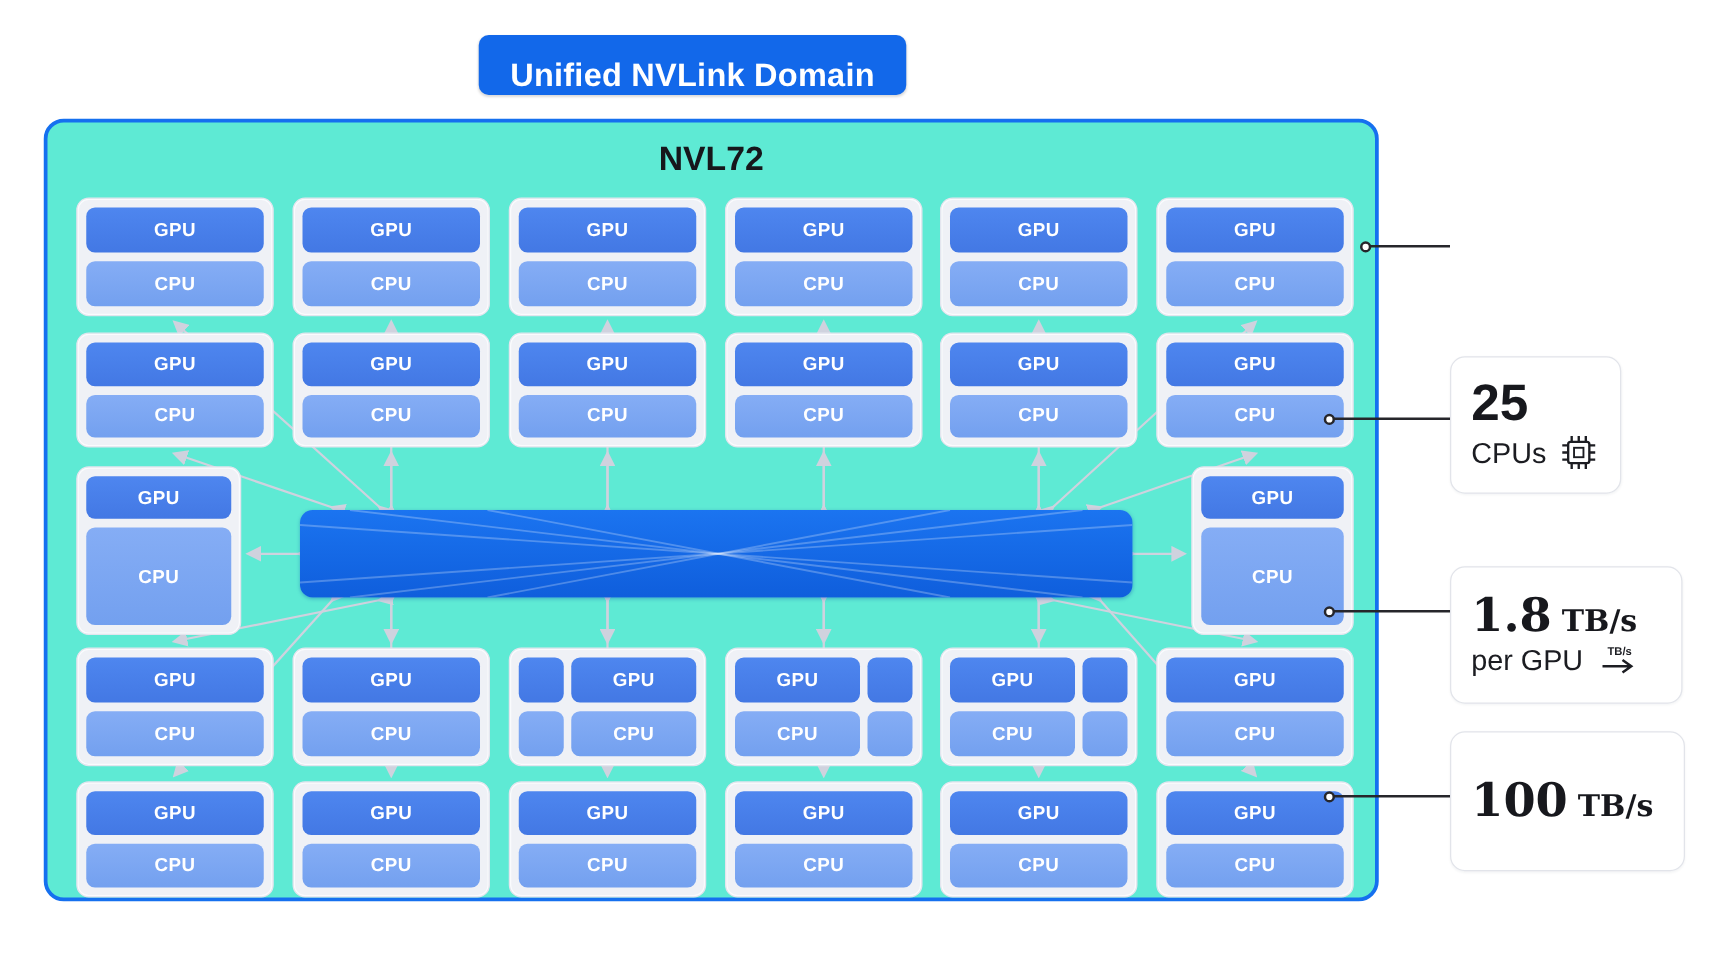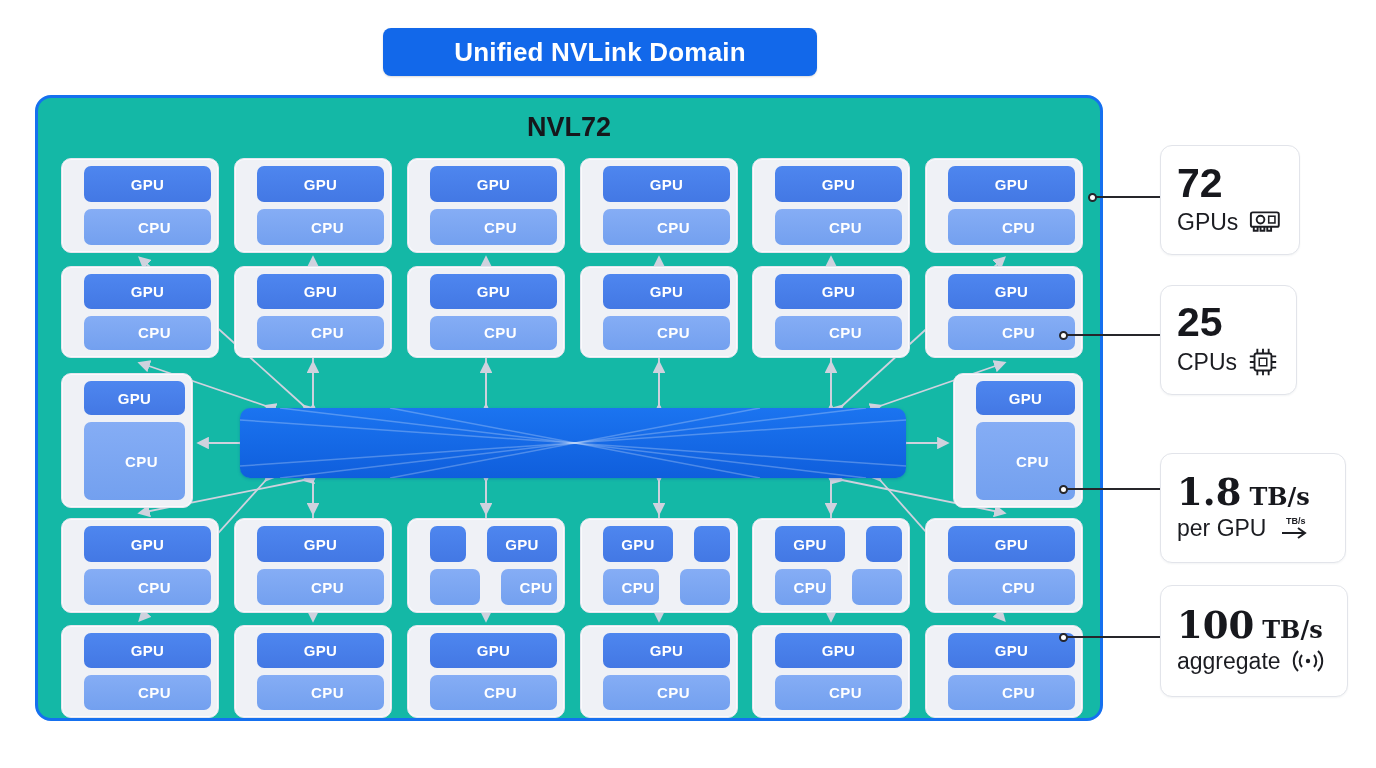--- a/index.html
+++ b/index.html
@@ -1,38 +1,38 @@
 <!DOCTYPE html>
 <html><head>
 <meta charset="utf-8">
 <style>
   html,body{margin:0;padding:0;background:#fff;font-family:"Liberation Sans",sans-serif;}
   #page{position:relative;width:1376px;height:768px;background:#fff;overflow:hidden;}
 
   
-  .banner{position:absolute;left:383px;top:28px;width:434px;height:48px;
-    background:#1268ea;border-radius:8px;display:flex;align-items:center;justify-content:center;
+  .banner{position:absolute;left:383px;top:28px;width:342px;height:48px;
+    background:#1268ea;border-radius:8px;display:flex;align-items:flex-end;justify-content:center;
     color:#fff;font-size:26px;font-weight:700;letter-spacing:.2px;box-shadow:0 1px 2px rgba(0,0,0,.15);}
 
   
   #main-box{position:absolute;left:35px;top:95px;width:1068px;height:626px;
-    background:#14b8a6;border:3px solid #1570ef;border-radius:16px;box-sizing:border-box;}
+    background:#5eead4;border:3px solid #1570ef;border-radius:16px;box-sizing:border-box;}
   #nvl-title{position:absolute;left:0;right:0;top:14px;text-align:center;
     font-size:27px;font-weight:700;color:#16171b;z-index:4;}
 
   
   .card{position:absolute;background:#eff1f6;border:1px solid #e3e5ee;border-radius:10px;
     padding:7px;display:flex;flex-direction:column;gap:7px;box-sizing:border-box;z-index:2;
     box-shadow:0 0 0 1px #fafbfd inset;}
   .seg-row{display:flex;gap:6px;flex:1;min-height:0;}
   .card.tall .seg-row:first-child{flex:0 0 34px;}
   .seg{flex:1;border-radius:7px;display:flex;align-items:center;justify-content:center;
-    color:#fff;font-size:15px;font-weight:600;letter-spacing:.4px;margin-left:15px;}
+    color:#fff;font-size:15px;font-weight:600;letter-spacing:.4px;}
   .seg.gpu{background:linear-gradient(180deg,#4e86ef,#4378e4);}
-  .seg.cpu{background:linear-gradient(180deg,#85adf5,#73a0ef);padding-left:14px;}
+  .seg.cpu{background:linear-gradient(180deg,#85adf5,#73a0ef);}
   .seg.blank{flex:0 0 36px;}
 
   
   #fabric{position:absolute;left:202px;top:310px;width:666px;height:70px;
     background:linear-gradient(180deg,#1b74f0,#0f5edc);border-radius:10px;z-index:3;
     display:flex;align-items:center;justify-content:center;color:#fff;
     font-size:28px;font-weight:700;overflow:hidden;box-shadow:0 1px 3px rgba(15,70,170,.35);}
   #fabric svg{position:absolute;left:0;top:0;}
   #fabric span{position:relative;z-index:2;}
 
@@ -333,34 +333,20 @@
 
   <div class="dot" style="left:1088px;top:193px"></div>
   <div class="connector" style="left:1094px;top:196px;width:66px"></div>
   <div class="dot" style="left:1059px;top:331px"></div>
   <div class="connector" style="left:1065px;top:334px;width:95px"></div>
   <div class="dot" style="left:1059px;top:485px"></div>
   <div class="connector" style="left:1065px;top:488px;width:95px"></div>
   <div class="dot" style="left:1059px;top:633px"></div>
   <div class="connector" style="left:1065px;top:636px;width:95px"></div>
 
-  <div class="callout" style="left:1160px;top:145px;width:140px;height:110px">
-    <div class="bigrow">
-      <span class="big">72</span>
-    </div>
-    <div class="sub">
-      <span>GPUs</span>
-      <svg width="36" height="30" viewBox="0 0 36 30">
-        <rect x="3" y="5" width="29" height="15" rx="2" fill="none" stroke="#1c1d22" stroke-width="2"></rect>
-        <circle cx="13" cy="12.5" r="4" fill="none" stroke="#1c1d22" stroke-width="2"></circle>
-        <rect x="21.5" y="9" width="6.5" height="7" fill="none" stroke="#1c1d22" stroke-width="1.6"></rect>
-        <path d="M6 20 v4 h4 v-4 M13 20 v4 h4 v-4 M20 20 v4 h4 v-4" fill="none" stroke="#1c1d22" stroke-width="2"></path>
-      </svg>
-    </div>
-  </div>
 
   <div class="callout" style="left:1160px;top:285px;width:137px;height:110px">
     <div class="bigrow">
       <span class="big">25</span>
     </div>
     <div class="sub">
       <span>CPUs</span>
       <svg width="32" height="32" viewBox="0 0 34 34">
         <rect x="8" y="8" width="18" height="18" rx="2" fill="none" stroke="#1c1d22" stroke-width="2"></rect>
         <rect x="13" y="13" width="8" height="8" fill="none" stroke="#1c1d22" stroke-width="1.6"></rect>
@@ -381,22 +367,15 @@
         <path d="M6 19 h22 m-6 -5 l7 5 l-7 5" fill="none" stroke="#1c1d22" stroke-width="2"></path>
       </svg>
     </div>
   </div>
 
   <div class="callout" style="left:1160px;top:585px;width:188px;height:112px">
     <div class="bigrow">
       <span class="big serif">100</span>
       <span class="unit">TB/s</span>
     </div>
-    <div class="sub">
-      <span>aggregate</span>
-      <svg width="34" height="28" viewBox="0 0 34 28">
-        <circle cx="17" cy="14" r="2.2" fill="#1c1d22"></circle>
-        <path d="M11 8 a9 9 0 0 0 0 12 M7 4 a14 14 0 0 0 0 20 M23 8 a9 9 0 0 1 0 12 M27 4 a14 14 0 0 1 0 20" fill="none" stroke="#1c1d22" stroke-width="2"></path>
-      </svg>
-    </div>
   </div>
 
 </div>
 
 </body></html>

